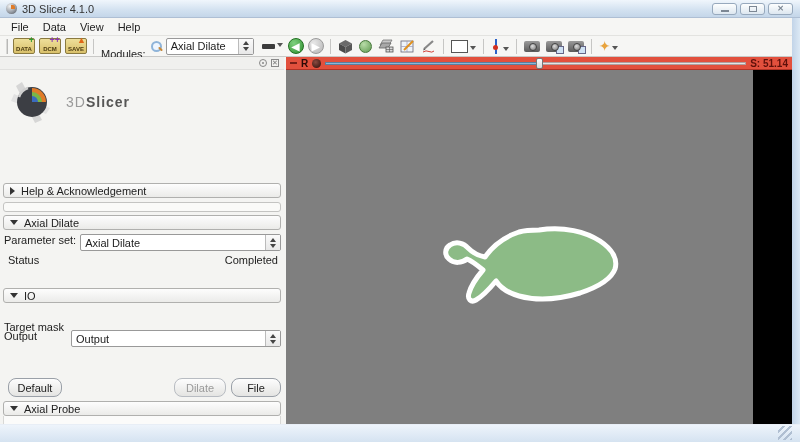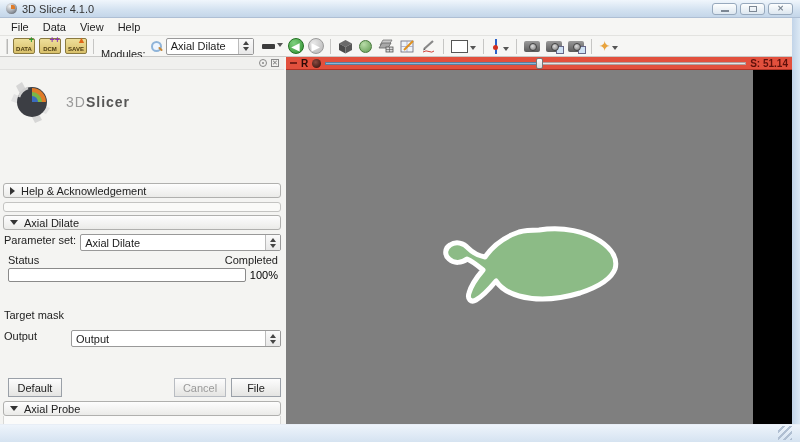--- a/index.html
+++ b/index.html
@@ -124,21 +124,21 @@
 
   #status-row { position:absolute; left:8px; top:197px; width:270px; display:flex;
     justify-content:space-between; font-size:11px; color:#222; }
   #progress-wrap { position:absolute; left:8px; top:211px; width:270px; height:14px;
     display:flex; align-items:center; gap:4px; font-size:11px; }
   #progress-bar { width:246px; height:14px; border:1px solid #8a8a8a; border-radius:2px;
     background:#fff; overflow:hidden; }
   #progress-fill { width:100%; height:100%;
     background:repeating-linear-gradient(45deg,#7fa8c9 0 4px,#5d8bb0 4px 9px); }
 
-  .pushbtn { position:absolute; height:19px; border:1px solid #9aa0a8; border-radius:0;
+  .pushbtn { position:absolute; height:19px; border:1px solid #9aa0a8; border-radius:8px;
     background:linear-gradient(#fdfdfd,#e4e4e2); font-size:11px; color:#222;
     display:flex; align-items:center; justify-content:center; }
   .pushbtn.disabled { color:#9a9a9a; border-color:#b8bcc2; }
 
   #probe-box { position:absolute; left:3px; top:359px; width:278px; height:66px;
     background:#fbfbfa; border:1px solid #d8d8d6; border-top:none; font-size:10px;
     color:#222; }
   #probe-sliceline { position:absolute; left:8px; top:8px; display:flex;
     align-items:center; gap:4px; }
   .redmark { width:3px; height:10px; background:#e03a2f; margin-right:3px; }
@@ -334,42 +334,42 @@
             <span class="tri-up"></span>
             <span class="tri-dn"></span>
           </span>
       </span>
     </div>
 
     <div id="status-row">
       <span>Status</span>
       <span>Completed</span>
     </div>
-    <div id="progress-wrap">
-      <span id="progress-bar"><span id="progress-fill"></span></span>
-      <span>100%</span>
-    </div>
-
-
-    <div class="formrow" style="top:252px;">
+
+    <div class="sect" style="top:231px;">
+      <span class="tri-d"></span>
+      <span>IO</span>
+    </div>
+
+    <div class="formrow" style="top:264px;">
       <span class="lbl" style="padding:0 8px 0 1px;">Target mask</span>
     </div>
     <div class="formrow" style="top:273px;">
       <span class="lbl" style="padding:0 34px 0 1px;">Output</span>
       <span class="combo">
         <span class="val">Output</span>
         <span class="spin">
             <span class="tri-up"></span>
             <span class="tri-dn"></span>
           </span>
       </span>
     </div>
 
     <span class="pushbtn" style="left:8px; top:321px; width:54px;">Default</span>
-    <span class="pushbtn disabled" style="left:174px; top:321px; width:52px;">Cancel</span>
+    <span class="pushbtn disabled" style="left:174px; top:321px; width:52px;">Dilate</span>
     <span class="pushbtn" style="left:231px; top:321px; width:50px;">File</span>
 
     <div class="sect" style="top:344px;">
       <span class="tri-d"></span>
       <span>Axial Probe</span>
     </div>
 
     <div id="probe-box">
       <div id="probe-sliceline">
         <span class="redmark"></span>

